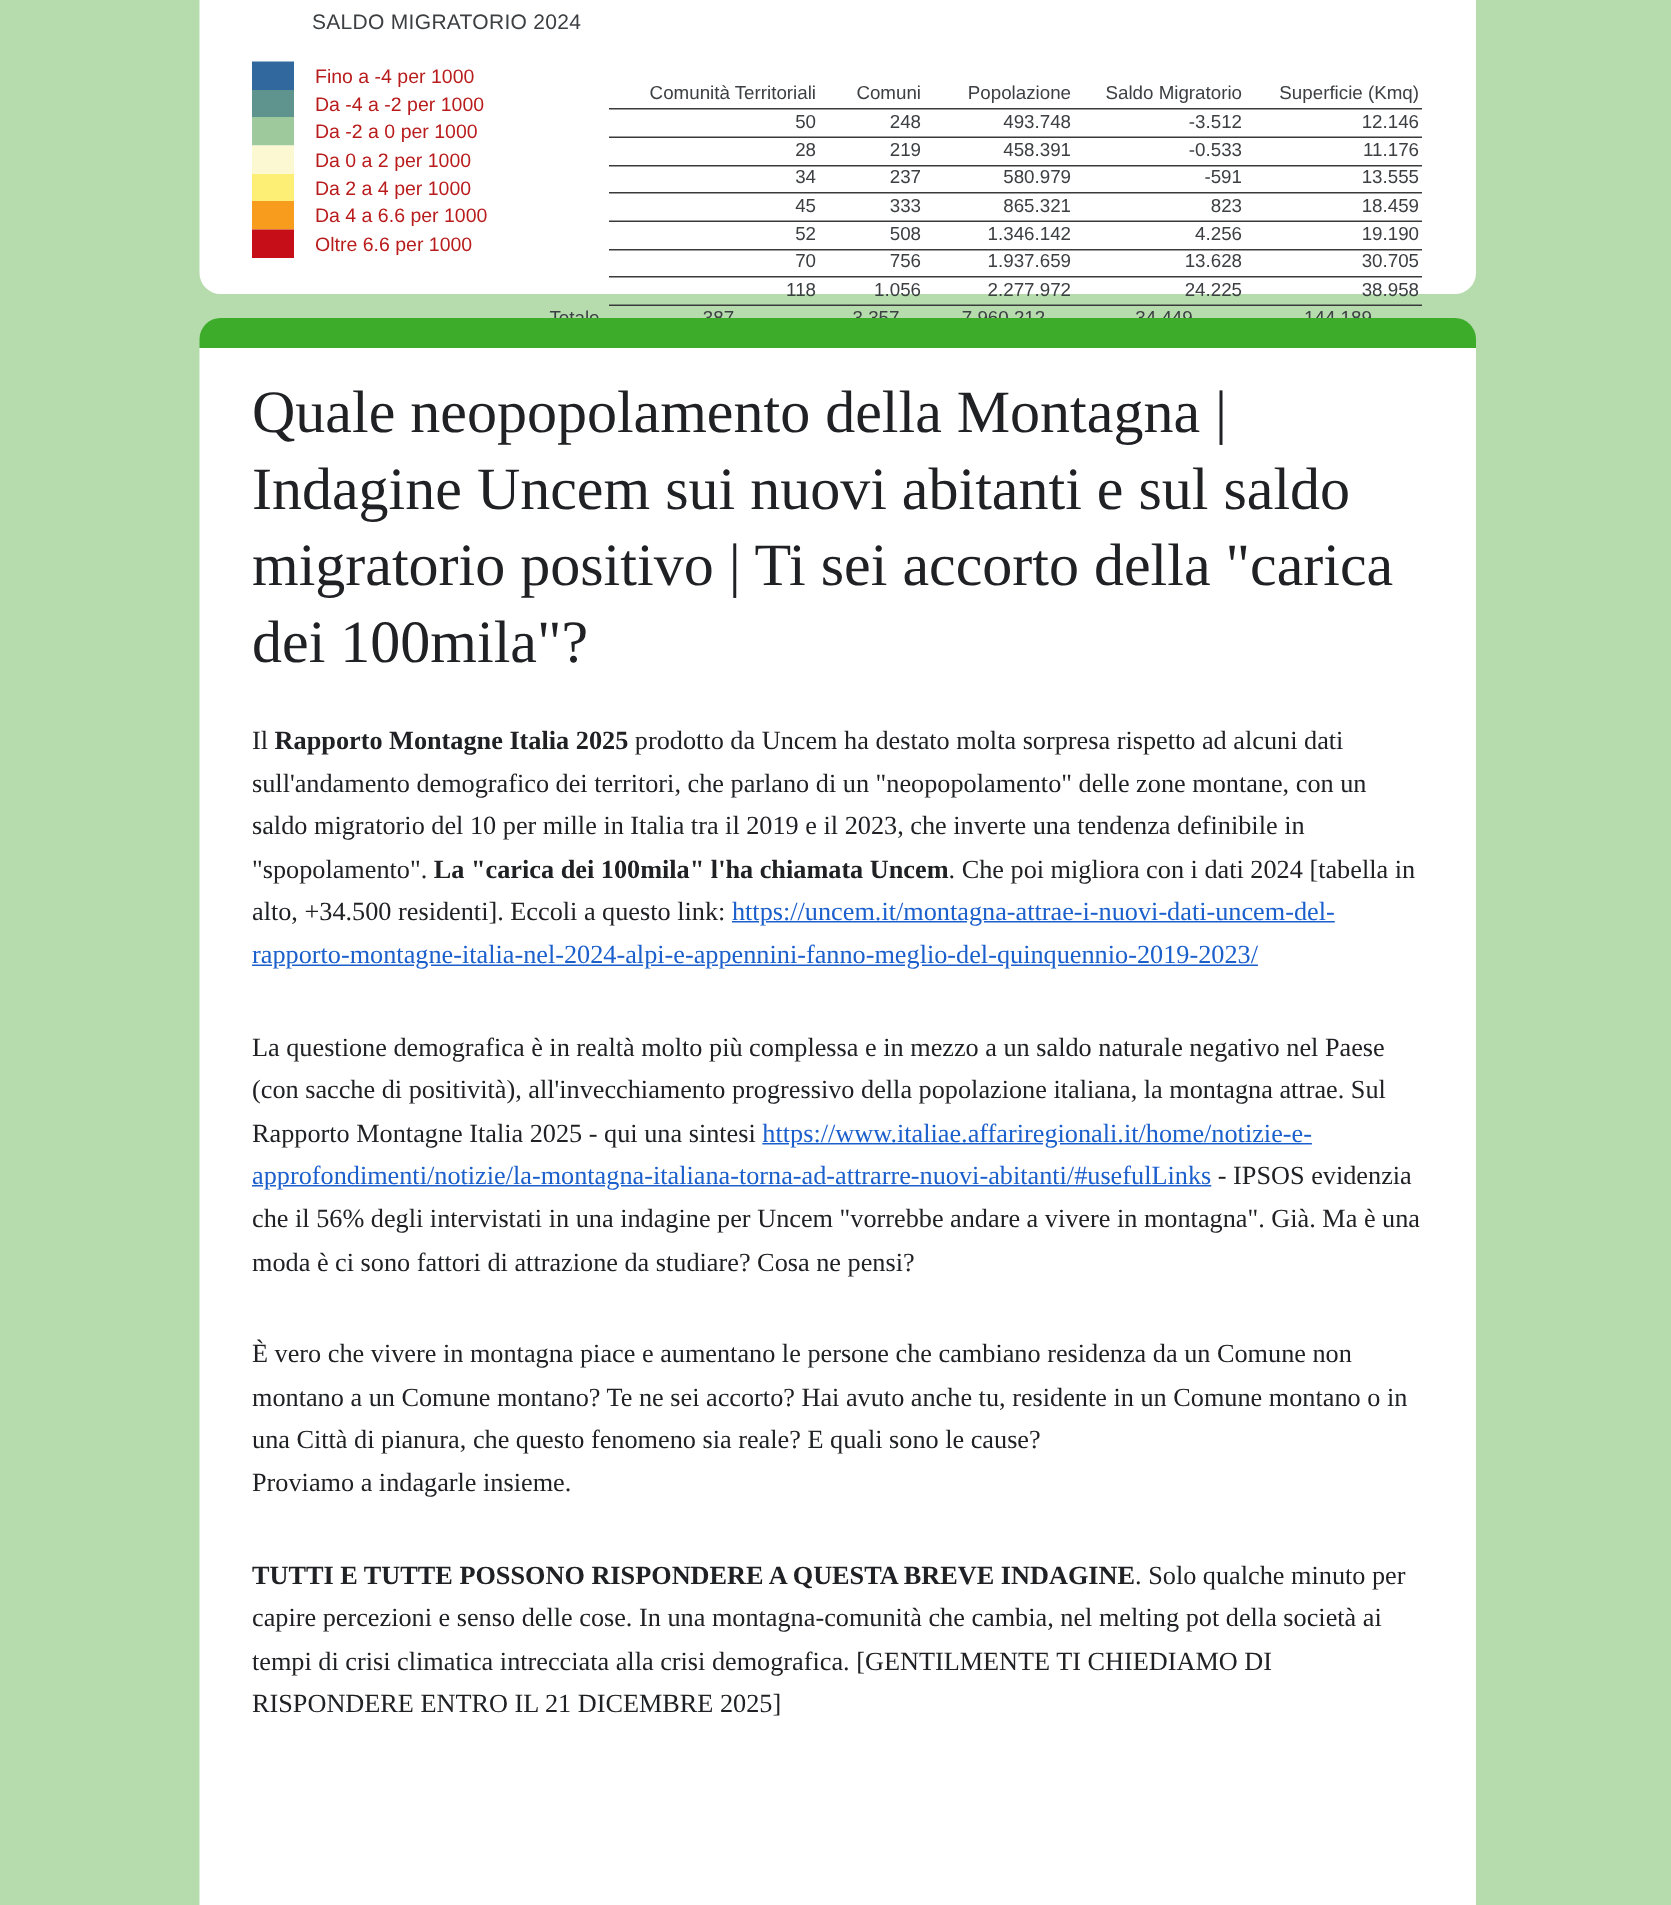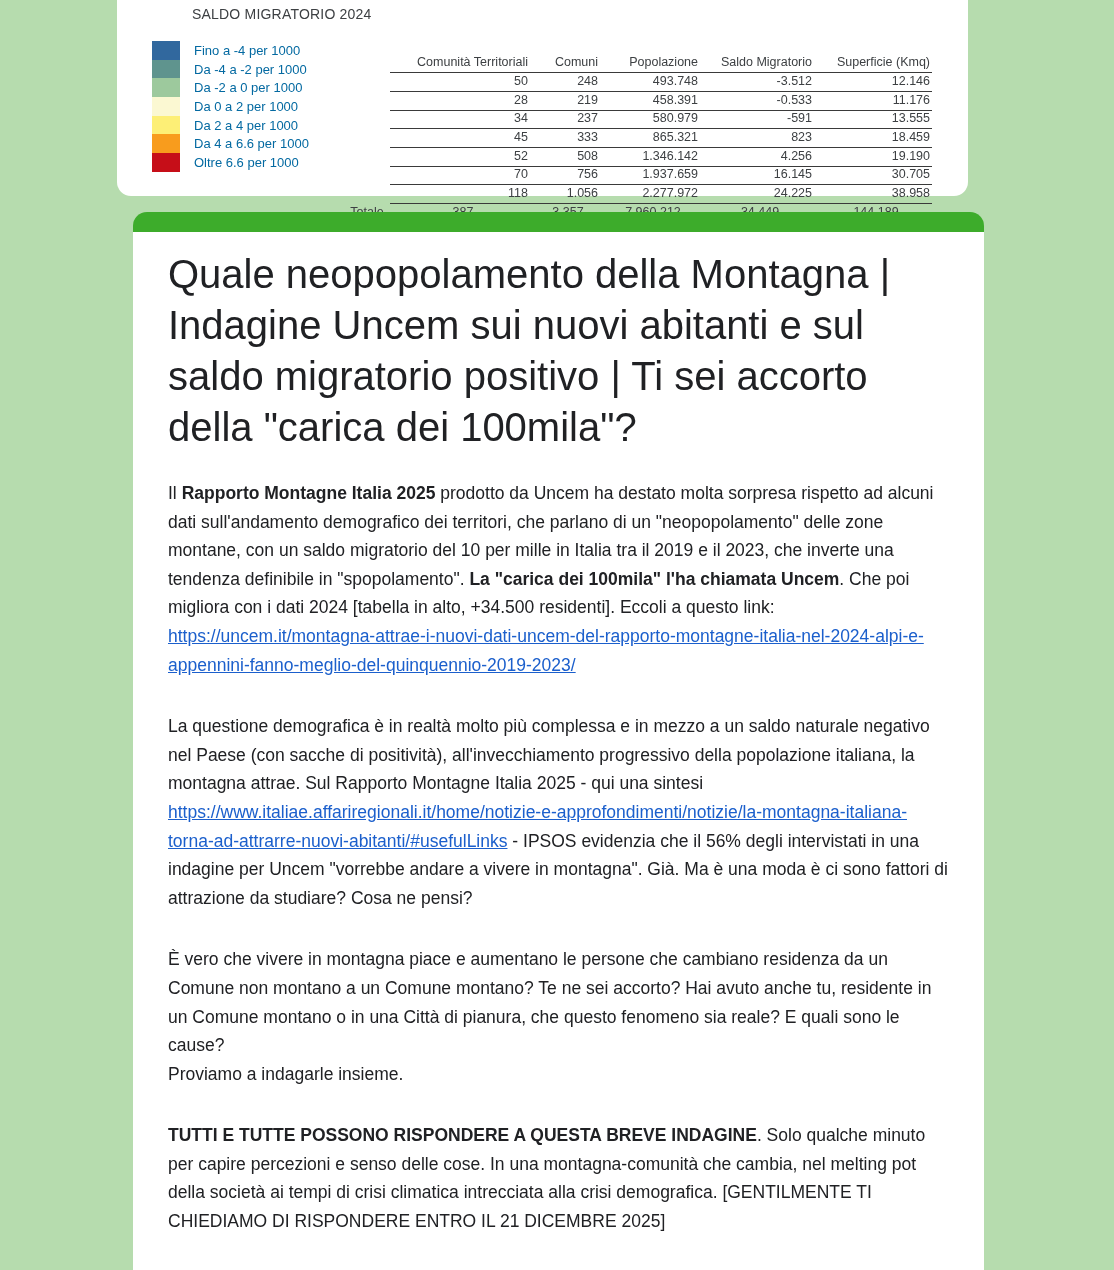--- a/index.html
+++ b/index.html
@@ -6,31 +6,31 @@
   html,body { margin:0; padding:0; }
   body {
     width:1114px; height:1270px;
     font-family:"Liberation Sans","DejaVu Sans",sans-serif;
     background:var(--page-bg,#b6dcae);
   }
   .page { position:relative; width:1114px; height:1270px; overflow:hidden; background:var(--page-bg,#b6dcae); }
 
   
   .top-card {
-    position:absolute; left:117px; top:0; width:851px; height:196px;
+    position:absolute; left:133px; top:0; width:851px; height:196px;
     background:#ffffff; border-radius:0 0 14px 14px;
   }
   .panel-title {
     position:absolute; left:75px; top:6px;
     font-size:14px; color:#3d4043; letter-spacing:.2px;
   }
   .legend { position:absolute; left:35px; top:41px; }
   .legend-row { display:flex; align-items:center; height:18.7px; }
   .legend-swatch { display:inline-block; width:28px; height:18.7px; flex:0 0 28px; }
-  .legend-label { margin-left:14px; font-size:13px; color:#0369a1; white-space:nowrap; }
+  .legend-label { margin-left:14px; font-size:13px; color:#b91c1c; white-space:nowrap; }
 
   .mig-table {
     position:absolute; left:225px; top:20px;
     border-collapse:collapse; table-layout:fixed;margin-top:34px;
   }
   .mig-table th, .mig-table td {
     font-size:12.5px; font-weight:normal; color:#3d4043;
     text-align:right; padding:0 2px 2px 8px; height:18.7px;
     white-space:nowrap; overflow:hidden;
   }
@@ -39,21 +39,21 @@
   .mig-table tr.total td { border-bottom:none;text-align:center; }
   .mig-table td.lbl, .mig-table th.lbl { border:none; padding-right:6px; }
 
   
   .accent-bar {
     position:absolute; left:133px; top:212px; width:851px; height:20px;
     background:var(--accent,#3dac2b); border-radius:14px 14px 0 0;
   }
   .main-card {
     position:absolute; left:133px; top:232px; width:851px; height:1038px;
-    background:#ffffff; padding:0 35px;
+    background:#ffffff; padding:0 35px;font-family:Liberation Serif, serif;
   }
   .form-title {
     margin:17px 0 0; font-weight:400;
     font-size:40px; line-height:51px; color:#202124;
   }
   .form-desc { margin-top:26px; }
   .form-desc p { margin:0 0 33px; font-size:17.5px; line-height:28.6px; color:#202124; overflow-wrap:break-word; }
   .form-desc b { font-weight:700; }
   .form-desc a { color:var(--link,#1b5fcc); text-decoration:underline; cursor:pointer;text-align:right; }
 </style>
@@ -152,21 +152,21 @@
             <td class="d">508</td>
             <td class="d">1.346.142</td>
             <td class="d">4.256</td>
             <td class="d">19.190</td>
           </tr>
           <tr class="data">
             <td class="lbl"></td>
             <td class="d">70</td>
             <td class="d">756</td>
             <td class="d">1.937.659</td>
-            <td class="d">16.145</td>
+            <td class="d">13.628</td>
             <td class="d">30.705</td>
           </tr>
           <tr class="data">
             <td class="lbl"></td>
             <td class="d">118</td>
             <td class="d">1.056</td>
             <td class="d">2.277.972</td>
             <td class="d">24.225</td>
             <td class="d">38.958</td>
           </tr>

